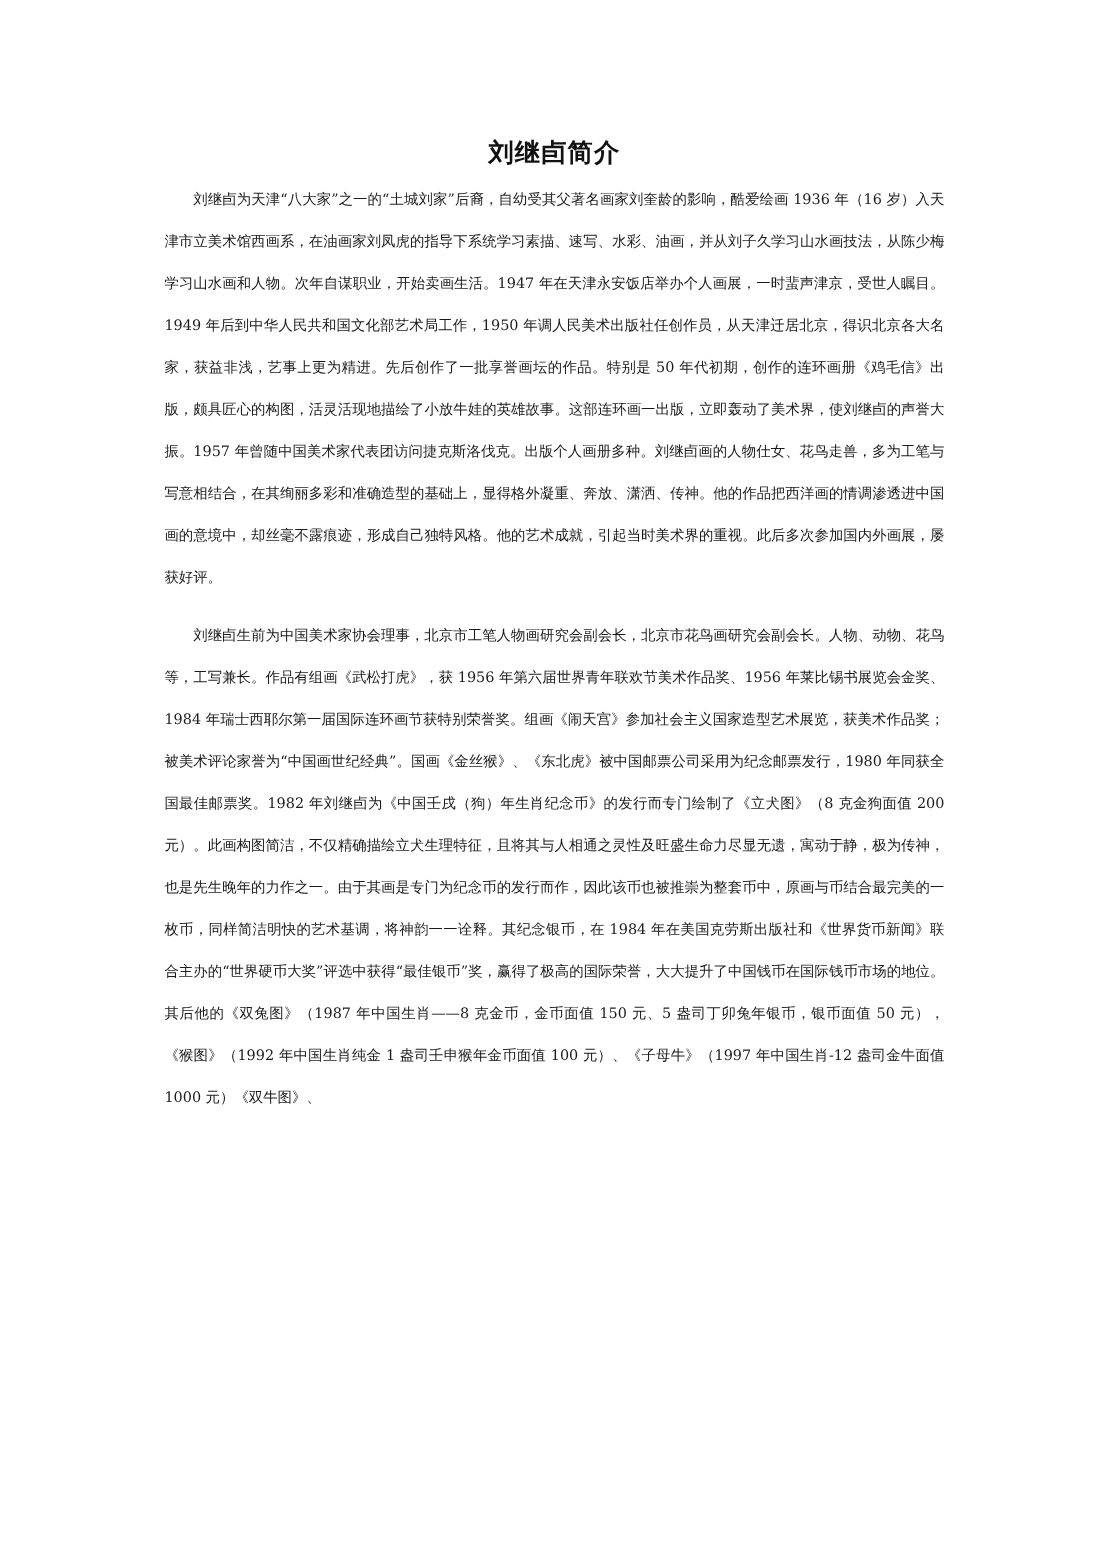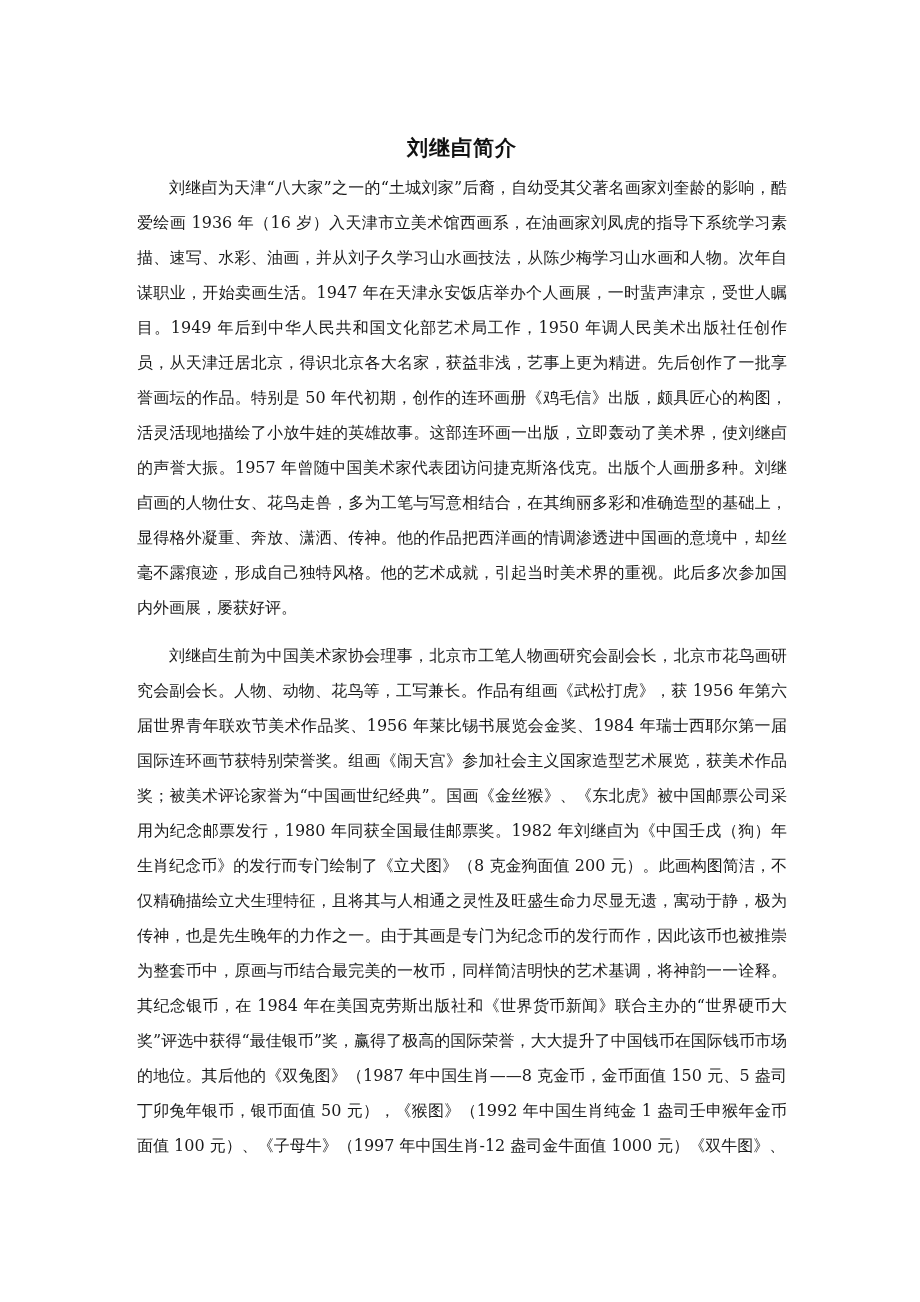--- a/index.html
+++ b/index.html
@@ -9,37 +9,37 @@
     }
     body {
       width: 920px;
       height: 1302px;
       position: relative;
       overflow: hidden;
     }
     .page {
       position: absolute;
       left: 137px;
-      top: 132px;
+      top: 111px;
       width: 650px;
       color: #111111;
     }
     .title {
       font-family: "DejaVu Sans", sans-serif;
       font-weight: bold;
       font-size: 21px;
       text-align: center;
       line-height: 32px;
       margin: 0 0 6px 0;
       letter-spacing: 1px;
       color: #111;
     }
     .para {
       font-family: "DejaVu Serif", serif;
-      font-size: 16px;
+      font-size: 12px;
       line-height: 35px;
       margin: 0;
       text-indent: 2em;
       text-align: justify;
       color: #1a1a1a;
     }
     .para + .para {
       margin-top: 13px;
     }
   </style>

